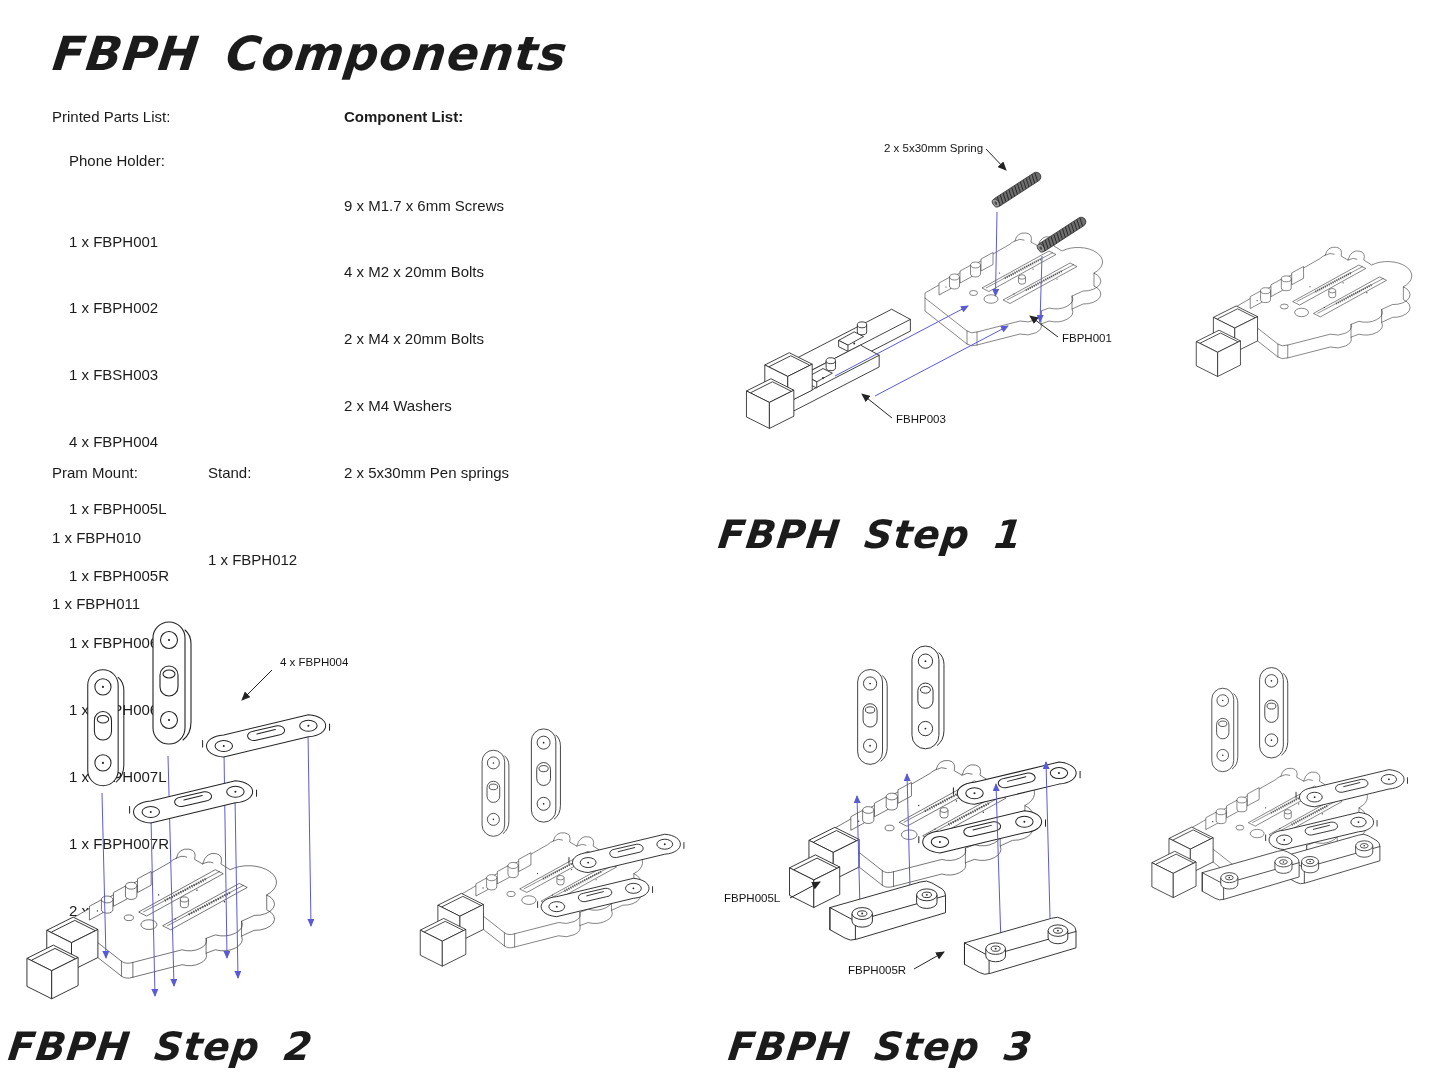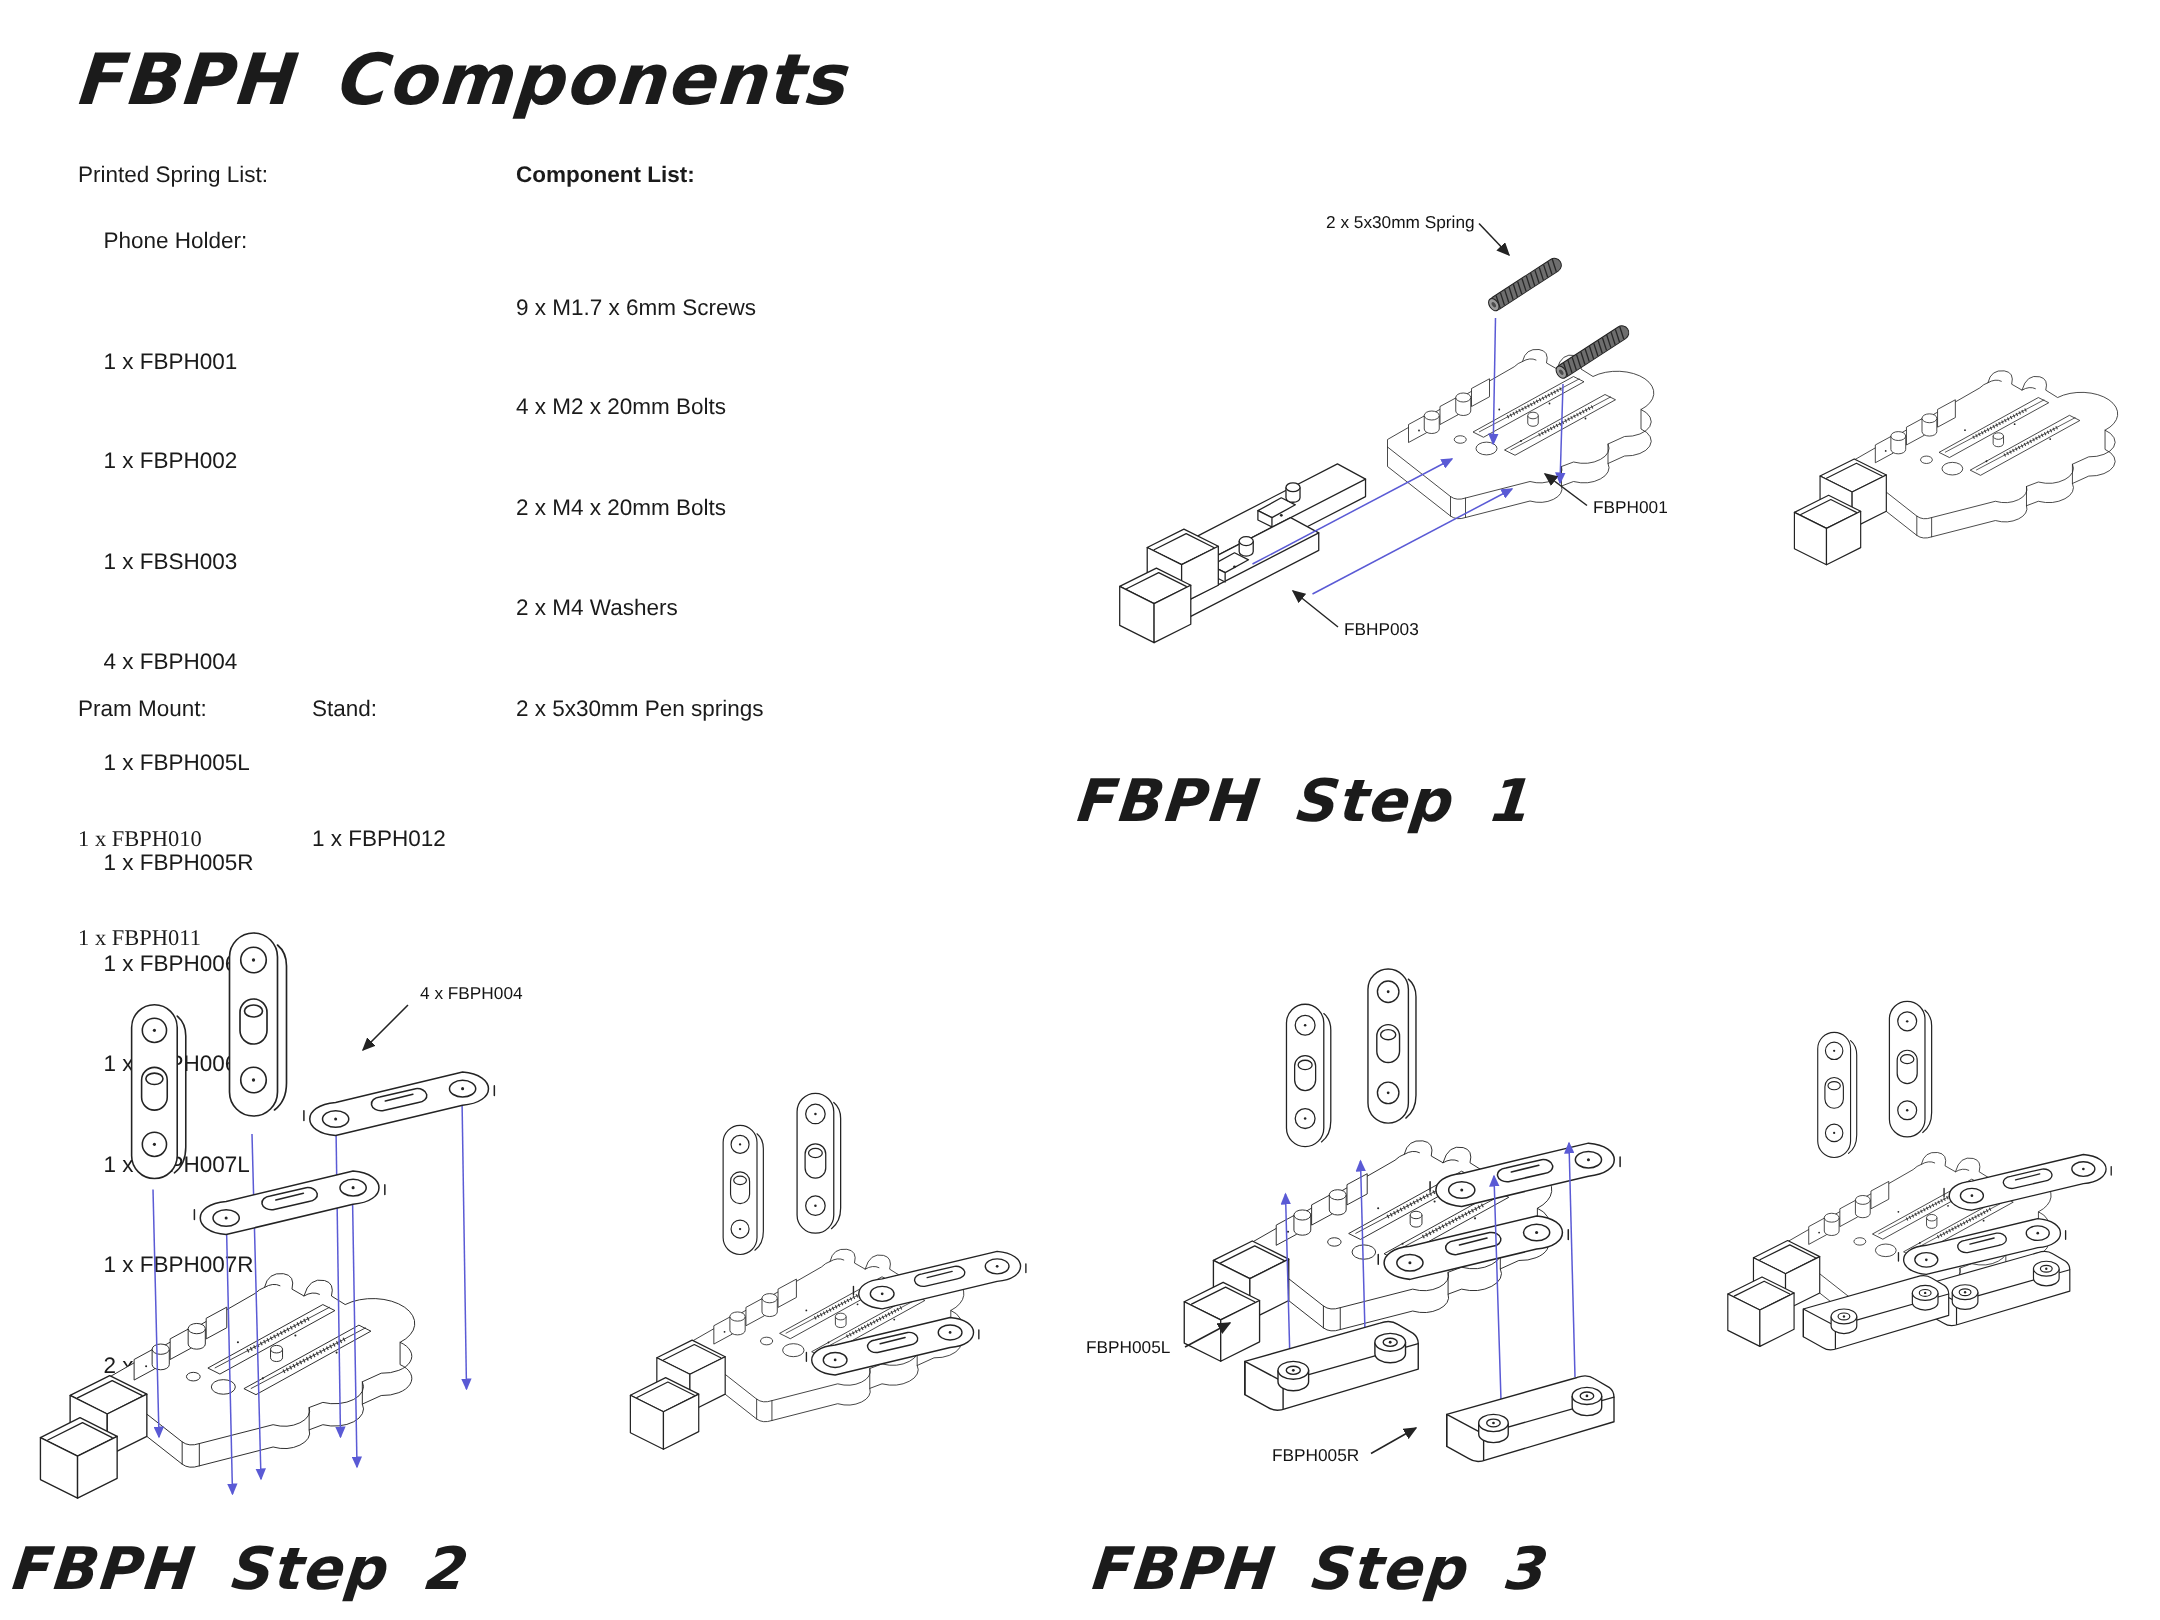--- a/index.html
+++ b/index.html
@@ -179,21 +179,21 @@
     <g id="asm3">
       <use href="#asm2"></use>
       <use href="#bar5" transform="translate(140,168) scale(0.75)"></use>
       <use href="#bar5" transform="translate(55,185) scale(0.75)"></use>
     </g>
   </defs>
 </svg>
 
 <div id="main-title" class="hand">FBPH Components</div>
 
-<div class="txt" style="left:52px;top:106px;">Printed Spring List:</div>
+<div class="txt" style="left:52px;top:106px;">Printed Parts List:</div>
 <div class="txt" style="left:344px;top:106px;font-weight:bold;">Component List:</div>
 
 <div class="txt" style="left:69px;top:150px;">Phone Holder:</div>
 
 <div class="txt" style="left:52px;top:186px;margin-left:17px;">
   <div>1 x FBPH001</div>
   <div>1 x FBPH002</div>
   <div>1 x FBSH003</div>
   <div>4 x FBPH004</div>
   <div>1 x FBPH005L</div>
@@ -209,21 +209,21 @@
   <div>9 x M1.7 x 6mm Screws</div>
   <div>4 x M2 x 20mm Bolts</div>
   <div>2 x M4 x 20mm Bolts</div>
   <div>2 x M4 Washers</div>
   <div>2 x 5x30mm Pen springs</div>
 </div>
 
 <div class="txt" style="left:52px;top:462px;">Pram Mount:</div>
 <div class="txt" style="left:208px;top:462px;text-align:right;">Stand:</div>
 
-<div class="txt" style="left:52px;top:504px;font-family:Liberation Serif, serif;">
+<div class="txt" style="left:52px;top:482px;">
   <div>1 x FBPH010</div>
   <div>1 x FBPH011</div>
 </div>
 <div class="txt" style="left:208px;top:504px;">
   <div>1 x FBPH012</div>
 </div>
 
 <div id="step1-title" class="hand step-title">FBPH Step 1</div>
 <div id="step2-title" class="hand step-title">FBPH Step 2</div>
 <div id="step3-title" class="hand step-title">FBPH Step 3</div>

